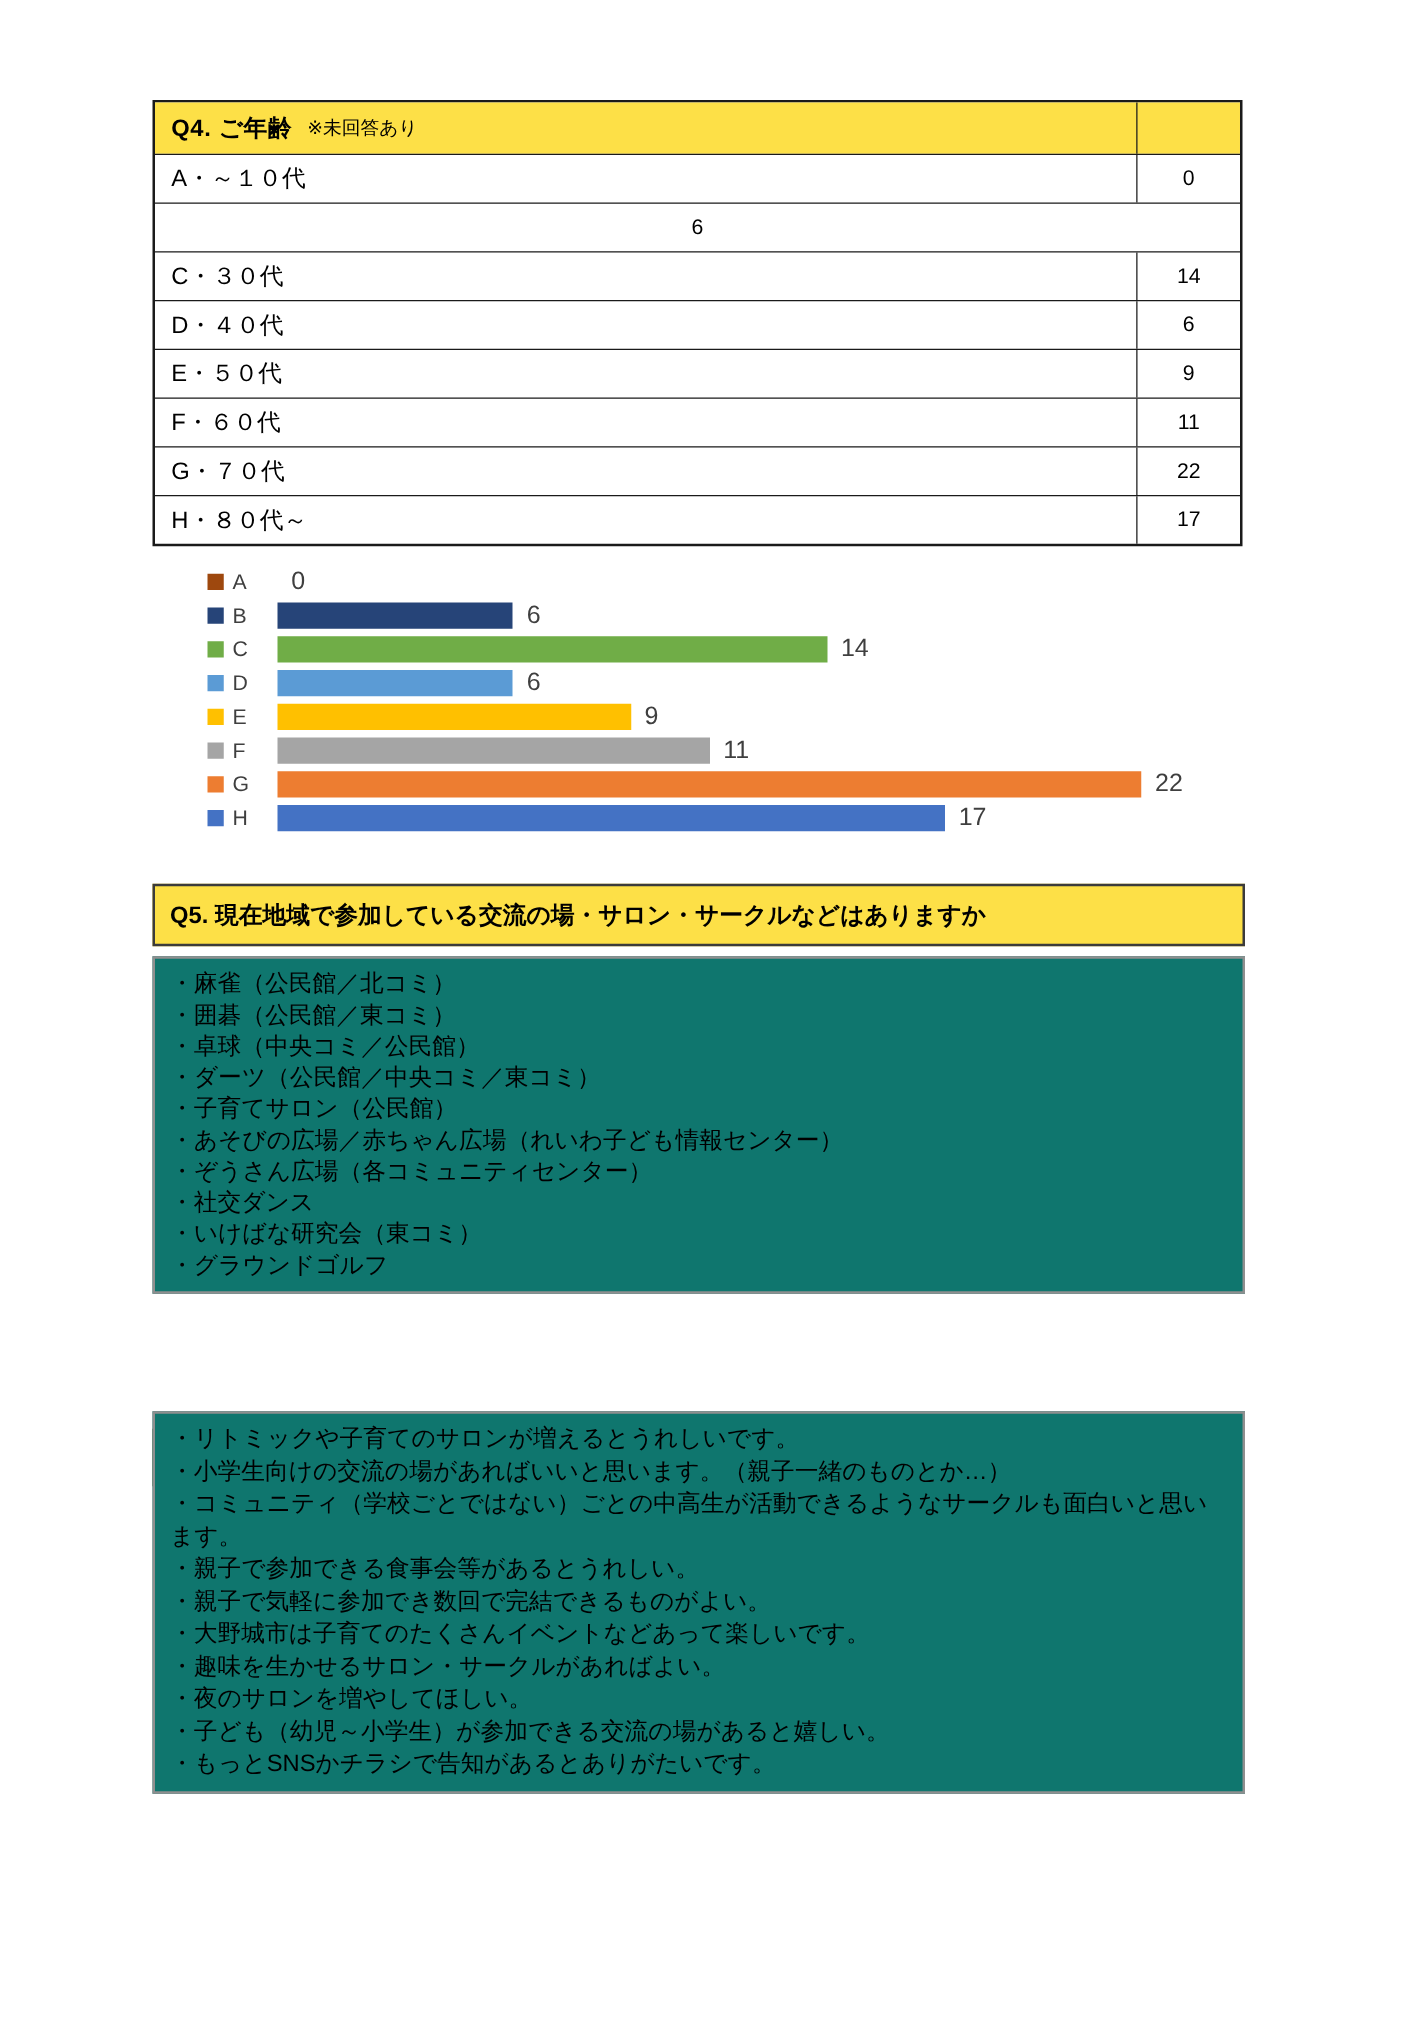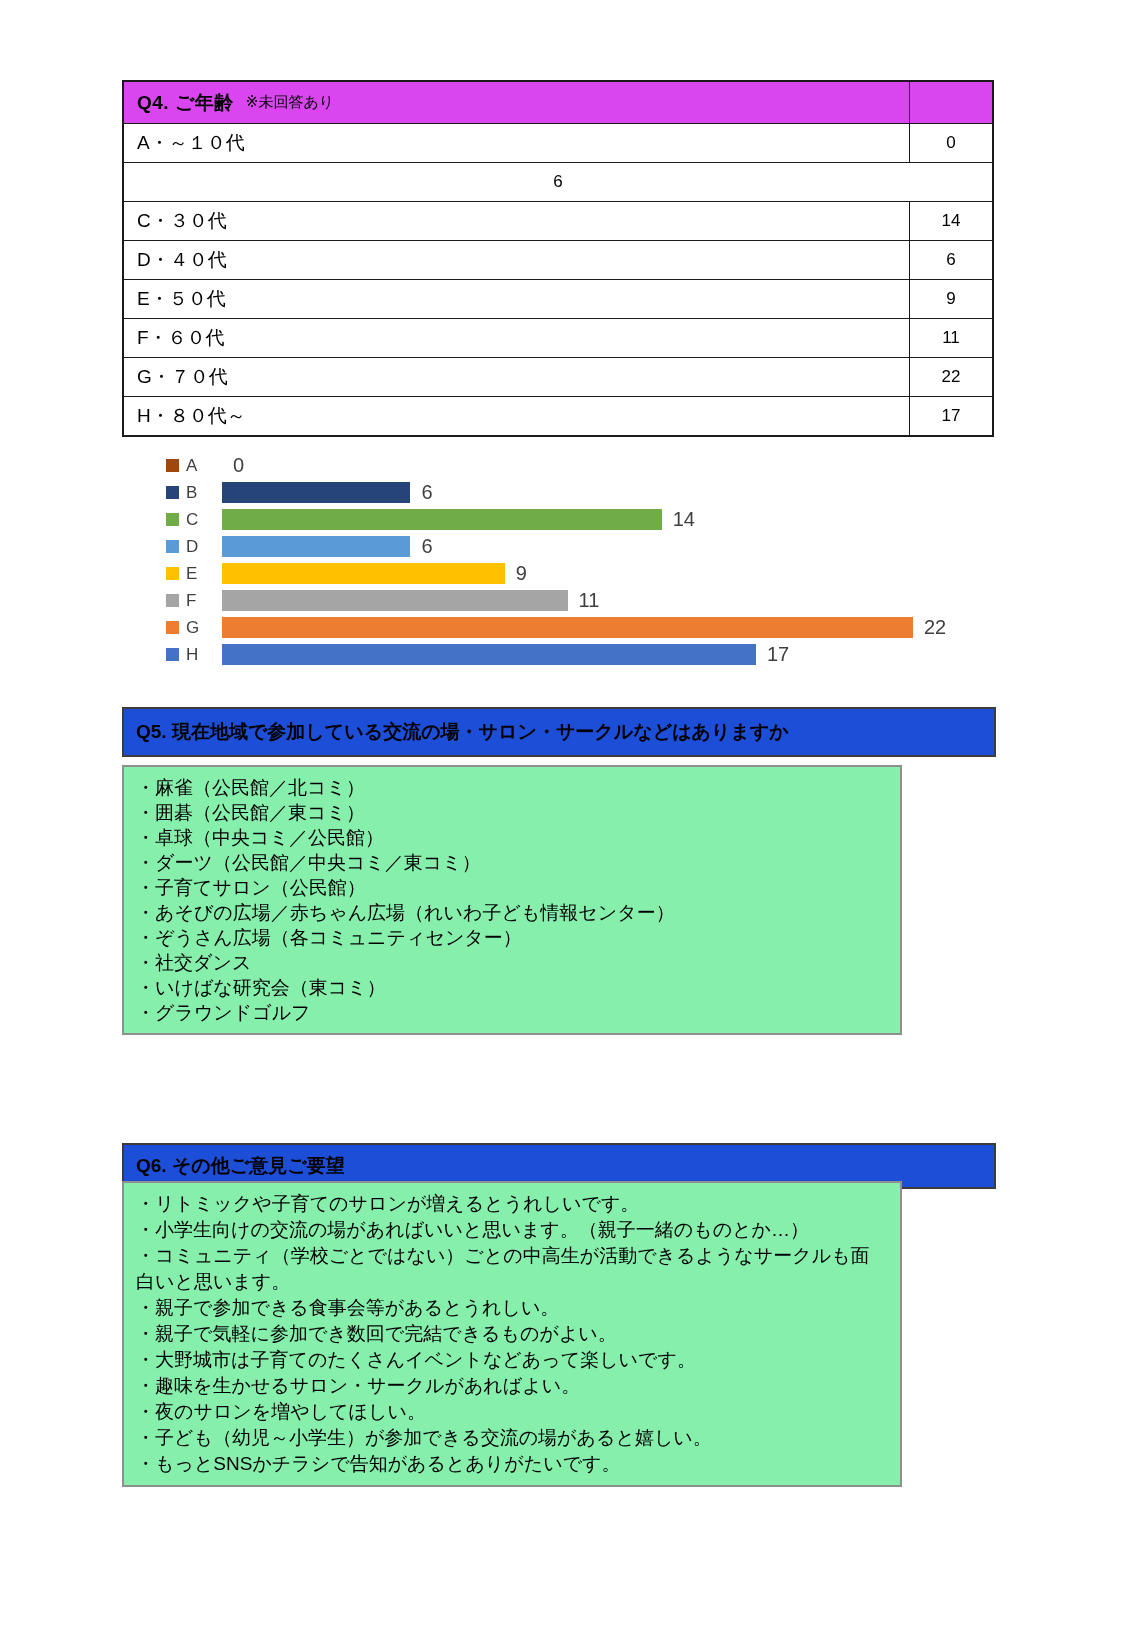--- a/index.html
+++ b/index.html
@@ -5,21 +5,21 @@
   html,body { margin:0; padding:0; }
   body {
     width:1125px; height:1625px; position:relative; background:#ffffff;
     font-family:"Liberation Sans","DejaVu Sans",sans-serif; color:#000;
   }
   
   .q4-table {
     position:absolute; left:122px; top:80px; width:872px;
     border:2px solid #1a1a1a; box-sizing:border-box; background:#fff;
   }
-  .thead { display:flex; height:41px; background:#d946ef; }
+  .thead { display:flex; height:41px; background:#fde047; }
   .thead-label {
     width:786px; box-sizing:border-box; border-right:1.5px solid #1a1a1a;
     display:flex; align-items:center; padding-left:13px;
   }
   .thead-spacer { flex:1; }
   .q4-title { font-weight:bold; font-size:19px; letter-spacing:0.5px; }
   .q4-note { font-size:15px; margin-left:12px; }
   .trow { display:flex; height:38px; border-top:1.5px solid #1a1a1a;text-align:right; }
   .tcell-label {
     width:786px; box-sizing:border-box; border-right:1.5px solid #1a1a1a;
@@ -32,34 +32,34 @@
   .q4-chart { position:absolute; left:160px; top:452px; width:830px; }
   .crow { display:flex; align-items:center; height:27px; padding-left:6px; }
   .swatch { width:13px; height:13px; margin-right:7px; flex:none; }
   .cat { width:36px; font-size:17px; color:#3f3f3f; flex:none; }
   .barwrap { display:flex; align-items:center; flex:1; height:100%; }
   .bar { height:21px; flex:none; }
   .val { margin-left:11px; font-size:20px; color:#3f3f3f; }
   
   .sec-header {
     position:absolute; left:122px; width:874px; box-sizing:border-box;
-    background:#1d4ed8; border:2px solid #3b3b3b;
+    background:#fde047; border:2px solid #3b3b3b;
     display:flex; align-items:center; padding-left:12px;
     font-weight:bold; font-size:19px;
   }
   .sec-box {
-    position:absolute; left:122px; width:780px; box-sizing:border-box;
-    border:2px solid #8f8f8f; background:#86efac; padding:8px 12px;
+    position:absolute; left:122px; width:874px; box-sizing:border-box;
+    border:2px solid #8f8f8f; background:#0f766e; padding:8px 12px;
   }
   .sec-box .item { font-size:19px; }
   #q5-header { top:707px; height:50px; }
   #q5-box { top:765px; }
   #q5-box .item { line-height:25px; }
   #q6-header { top:1123px; height:46px;margin-top:20px; }
-  #q6-box { top:1181px; }
+  #q6-box { top:1129px; }
   #q6-box .item { line-height:26px; }
 </style>
 </head>
 <body>
 
 <div class="q4-table">
   <div class="thead">
     <div class="thead-label">
       <span class="q4-title">Q4. ご年齢</span>
       <span class="q4-note">※未回答あり</span>

